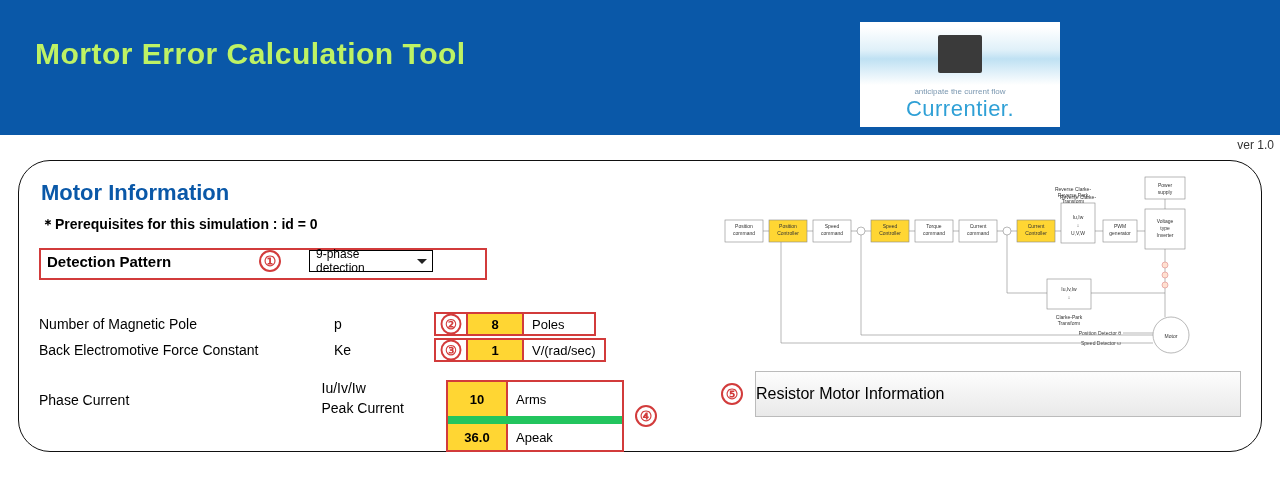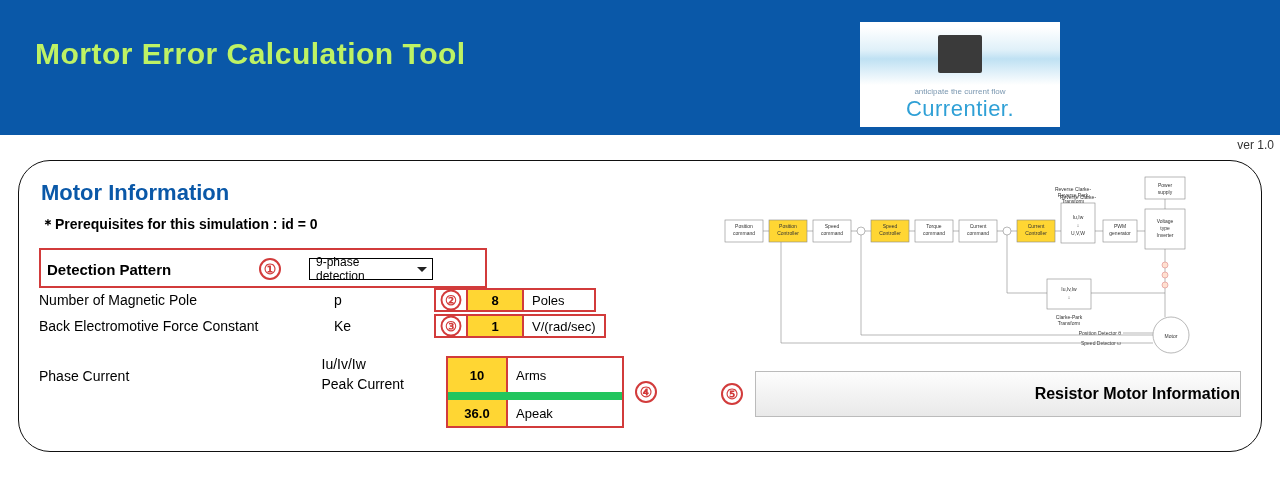--- a/index.html
+++ b/index.html
@@ -97,25 +97,25 @@
     display: flex;
     align-items: center;
     font-size: 14px;
     margin-bottom: 2px;
     position: relative;
   }
   .label { width: 295px; }
   .sym { width: 100px; }
   .detection-wrap {
     border: 2px solid #d23b3b;
-    padding: 8px 6px 6px 6px;
+    padding: 0 6px 6px 6px;
     display: flex;
     align-items: center;
     width: 448px;
-    margin-bottom: 0;
+    margin-bottom: 32px;
   }
   .annot {
     display: inline-flex;
     width: 22px; height: 22px;
     border: 2px solid #d23b3b;
     border-radius: 50%;
     color: #d23b3b;
     font-size: 14px;
     font-weight: bold;
     align-items: center;
@@ -215,22 +215,22 @@
     align-items:center;
     gap:12px;
     margin-top: 16px;
   }
   .info-btn {
     flex:1;
     background: linear-gradient(#fdfdfd, #e9e9e9);
     border: 1px solid #bbb;
     height: 46px;
     font-size: 16px;
-    font-weight: bold;
-    display:flex;align-items:center;justify-content:flex-end;
+    font-weight: normal;
+    display:flex;align-items:center;justify-content:flex-start;
     cursor:pointer;
   }
 </style>
 </head>
 <body>
 
 <div class="header">
   <div class="title">Mortor Error Calculation Tool</div>
   <div class="brand">
     <div class="brand-wave">

